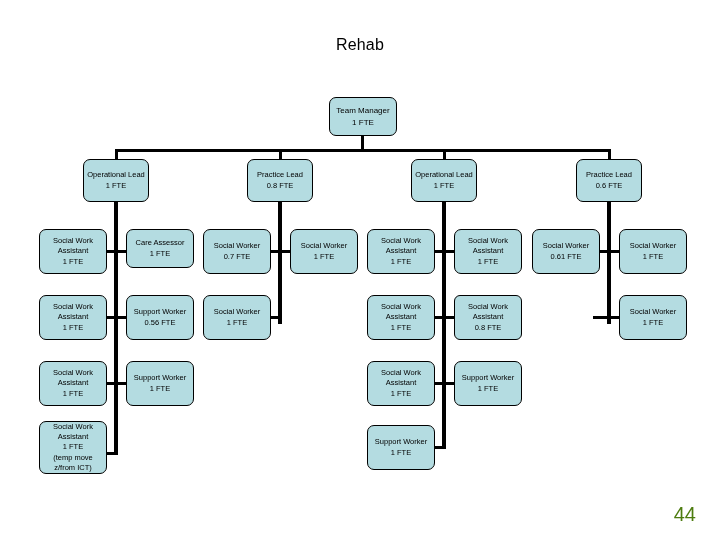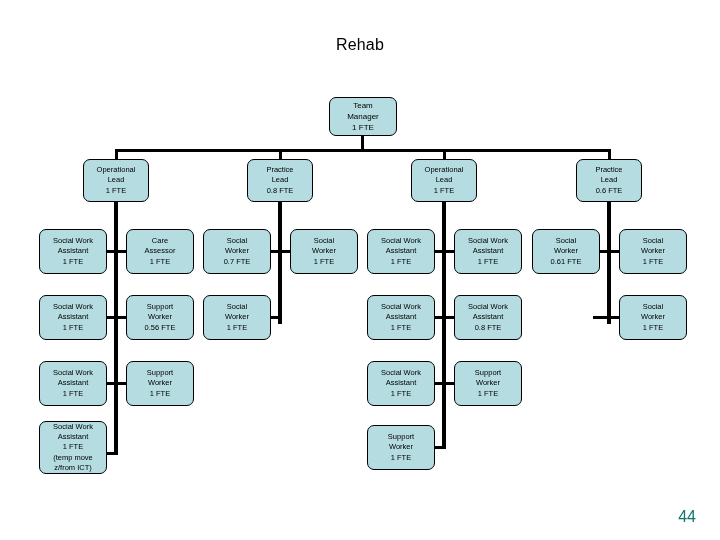--- a/index.html
+++ b/index.html
@@ -27,22 +27,22 @@
     width: 720px;
     text-align: center;
     font-size: 16px;
     color: #000000;
     letter-spacing: 0.2px;
   }
   .page-number {
     position: absolute;
     right: 24px;
     bottom: 14px;
-    font-size: 16px;
-    color: #0f766e;
+    font-size: 20px;
+    color: #4d7c0f;
   }
   
   .conn {
     position: absolute;
     background: #000000;
   }
   
   .node {
     position: absolute;
     box-sizing: border-box;
@@ -50,21 +50,21 @@
     border: 1px solid #000000;
     border-radius: 7px;
     display: flex;
     align-items: center;
     justify-content: center;
     text-align: center;
     color: #000000;
     font-size: 7.5px;
     line-height: 1.38;
     overflow: hidden;
-    padding: 1px 11px;
+    padding: 1px 2px;
   }
   .node .node-text {
     display: block;
     white-space: pre-line;
     width: 100%;
   }
   .node.root {
     font-size: 8px;
   }
   .node.lead {
@@ -149,21 +149,21 @@
 1 FTE</span>
   </div>
   <div class="node clipped" style="left:39px; top:421px; width:68px; height:53px;">
     <span class="node-text">Social Work
 Assistant
 1 FTE
 (temp move
 z/from ICT)</span>
   </div>
 
-  <div class="node" style="left:126px; top:229px; width:68px; height:45px;">
+  <div class="node" style="left:126px; top:229px; width:68px; height:39px;">
     <span class="node-text">Care Assessor
 1 FTE</span>
   </div>
   <div class="node" style="left:126px; top:295px; width:68px; height:45px;">
     <span class="node-text">Support Worker
 0.56 FTE</span>
   </div>
   <div class="node" style="left:126px; top:361px; width:68px; height:45px;">
     <span class="node-text">Support Worker
 1 FTE</span>

